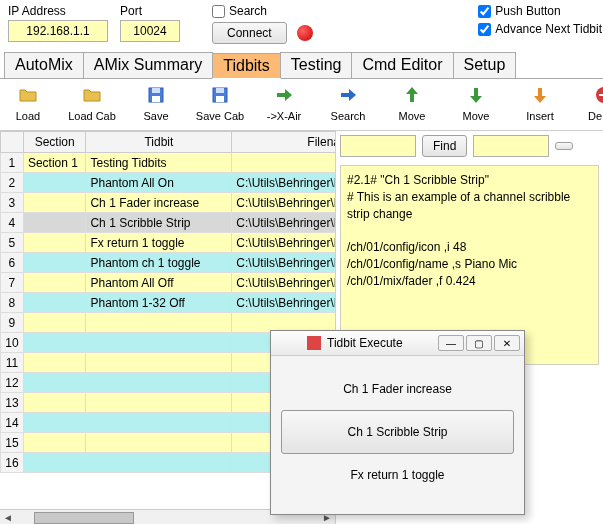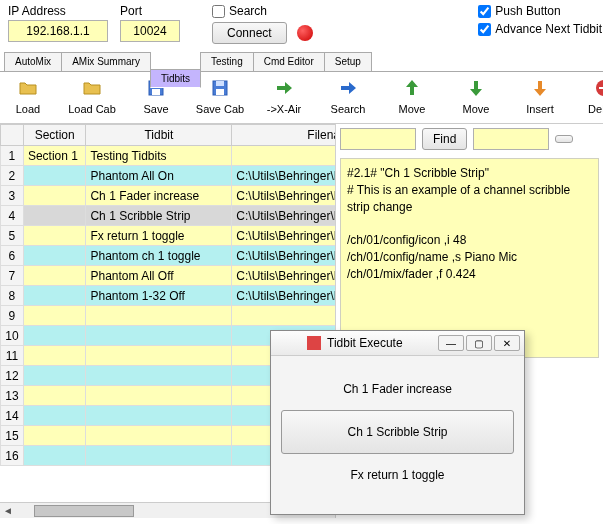--- a/index.html
+++ b/index.html
@@ -52,26 +52,26 @@
     margin-top:6px;
     padding-left:4px;
   }
   .tab {
     padding: 3px 10px;
     background:#f4f4f4;
     border:1px solid #aaa;
     border-bottom:none;
     margin-right:-1px;
     cursor:pointer;
-    font-size:10px;
+    font-size:16px;
   }
   .tab.active {
-    background:#c4b5fd;
+    background:#fdba74;
     position:relative;
-    top:17px;
+    top:1px;
     border-bottom:1px solid #fff;
   }
 
   
   .toolbar {
     display:flex;
     padding:4px 4px 6px 4px;
     gap:16px;
     border-bottom:1px solid #ccc;
   }

